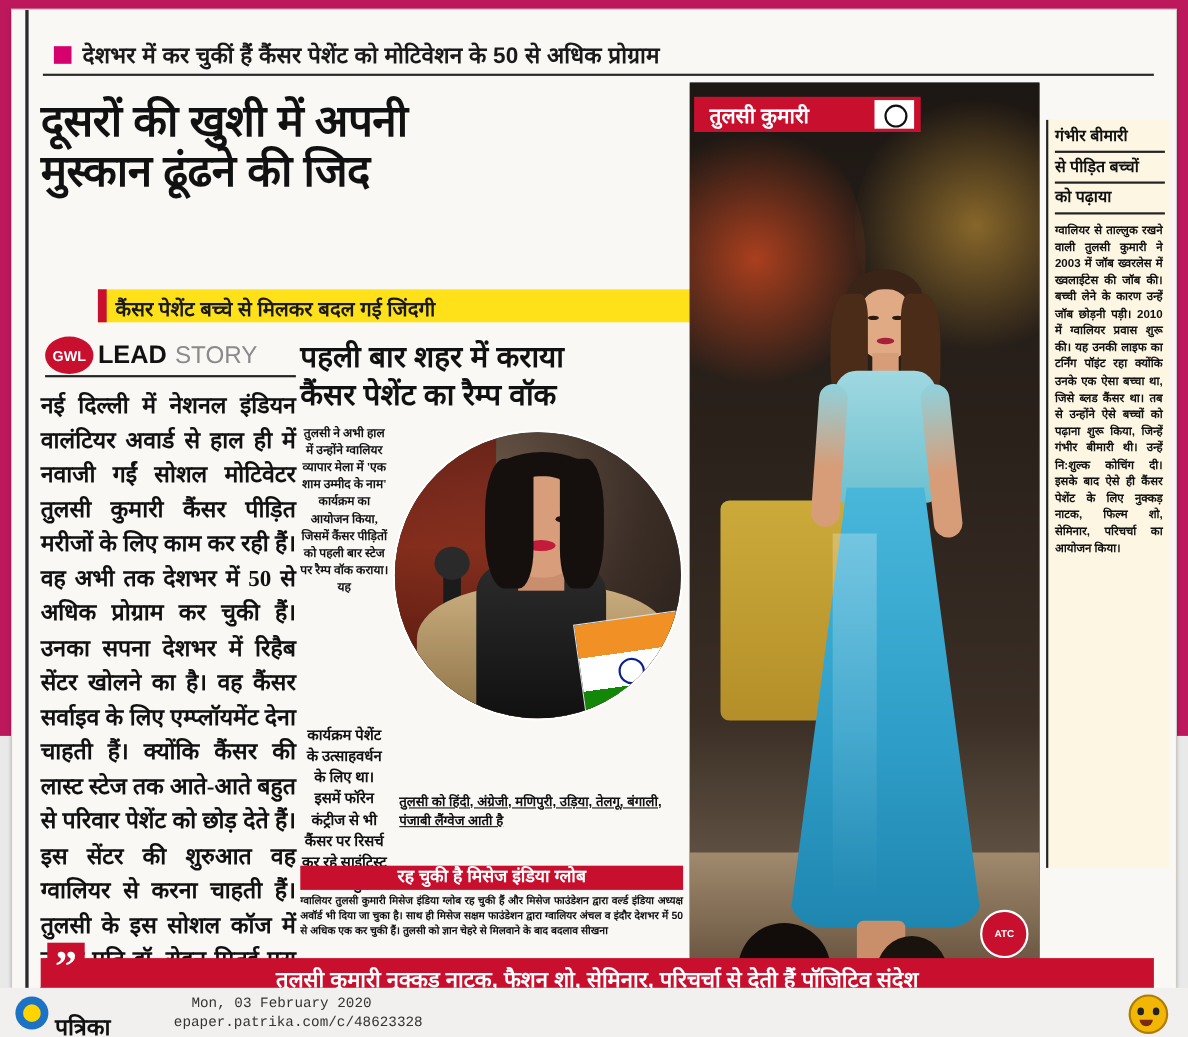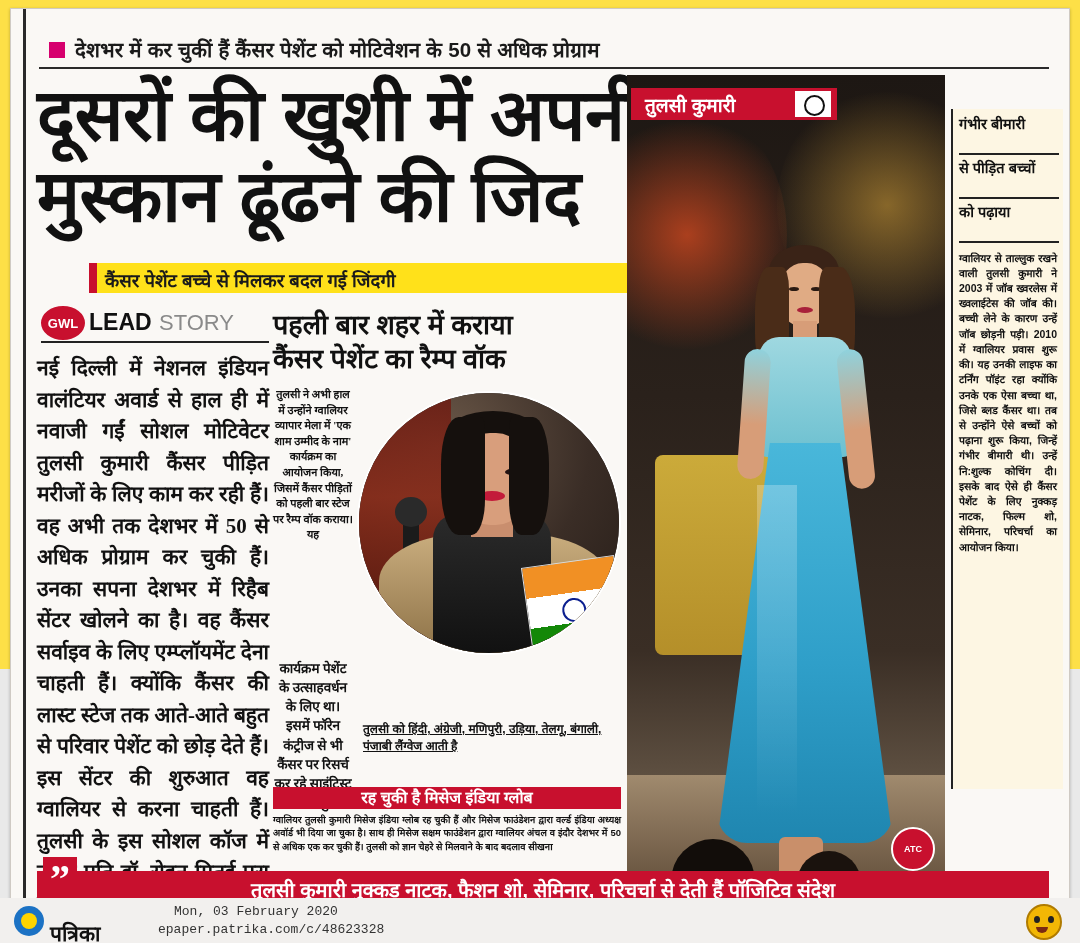--- a/index.html
+++ b/index.html
@@ -5,21 +5,21 @@
   html,body{margin:0;padding:0;}
   body{
     width:1080px;height:943px;
     background:#e9e9e9;
     font-family:"Liberation Sans", sans-serif;
     overflow:hidden;
   }
   .page{
     position:relative;
     width:1080px;height:669px;
-    background:#fde047;
+    background:#be185d;
   }
   .clip{
     position:absolute;
     left:10px;top:8px;
     width:1058px;height:890px;
     background:#faf8f5;
     border:1px solid #cfcac4;
     box-shadow:0 1px 3px rgba(0,0,0,.25);
     overflow:hidden;
   }
@@ -37,22 +37,22 @@
   .kicker .txt{
     position:absolute;left:36px;top:2px;
     font-size:20.5px;font-weight:bold;color:#1a1a1a;
     letter-spacing:.2px;white-space:nowrap;
   }
   .kicker .rule{
     position:absolute;left:0;top:34px;width:1010px;height:2px;background:#2a2a2a;
   }
   
   .headline{
-    position:absolute;left:26px;top:66px;width:590px;
-    font-size:72px;line-height:1.12;font-weight:bold;color:#111;
+    position:absolute;left:26px;top:80px;width:590px;
+    font-size:40px;line-height:1.12;font-weight:bold;color:#111;
     letter-spacing:-.5px;
   }
   .headline div{white-space:nowrap;}
   
   .subdeck{
     position:absolute;left:42px;top:254px;width:572px;height:30px;
     background:#ffe11a;
     margin-left:36px;
   }
   .subdeck .bar{
@@ -219,21 +219,21 @@
   }
   
   .side{
     position:absolute;left:940px;top:100px;width:110px;height:680px;
     background:#fdf6e3;
     border-left:2px solid #222;
   }
   .side .hd{
     padding:6px 4px 0 6px;font-size:14.5px;line-height:1.3;font-weight:bold;color:#111;
   }
-  .side .hd .u{border-bottom:2px solid #222;display:block;padding-bottom:19px;margin-bottom:4px;}
+  .side .hd .u{border-bottom:2px solid #222;display:block;padding-bottom:3px;margin-bottom:4px;}
   .side .bd{
     padding:4px 6px 0 6px;font-size:10.5px;line-height:1.45;color:#111;text-align:justify;font-weight:bold;
   }
   
   .banner{
     position:absolute;left:26px;top:862px;width:1012px;height:34px;background:#c8102e;
   }
   .banner .q{
     position:absolute;left:6px;top:-14px;width:34px;height:48px;background:#c8102e;
     color:#fff;font-size:40px;font-weight:bold;line-height:44px;text-align:center;

